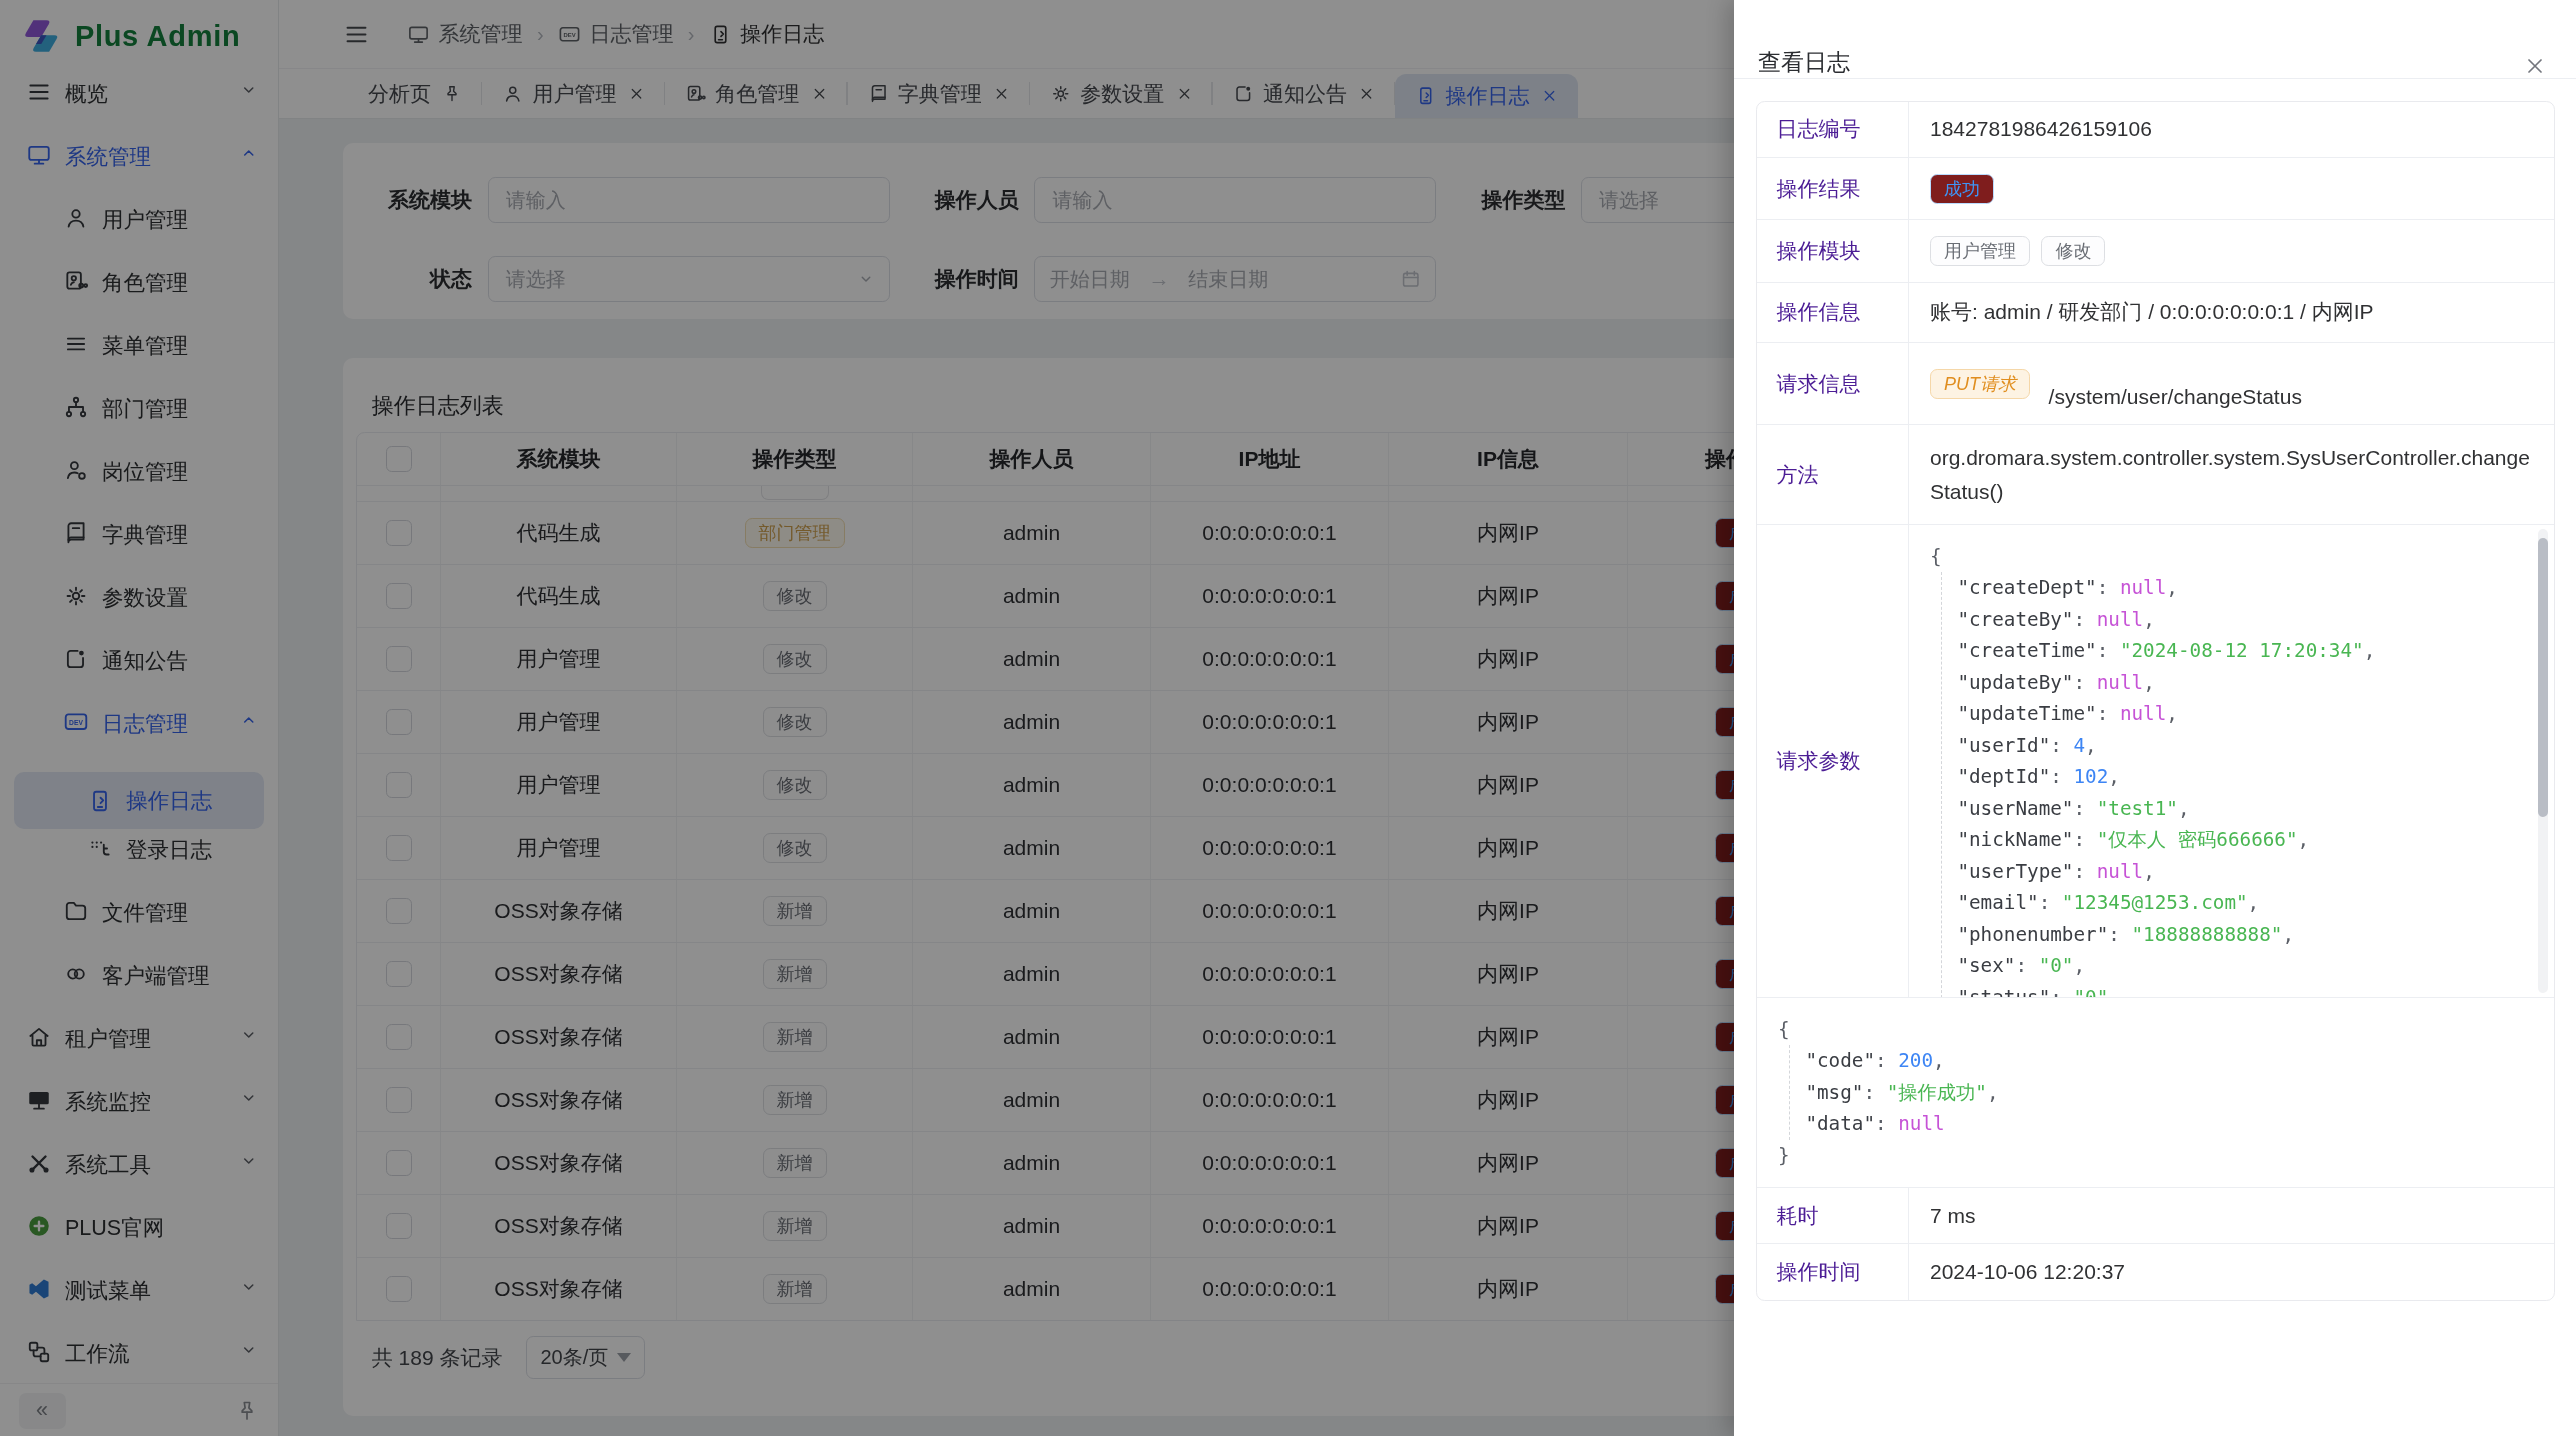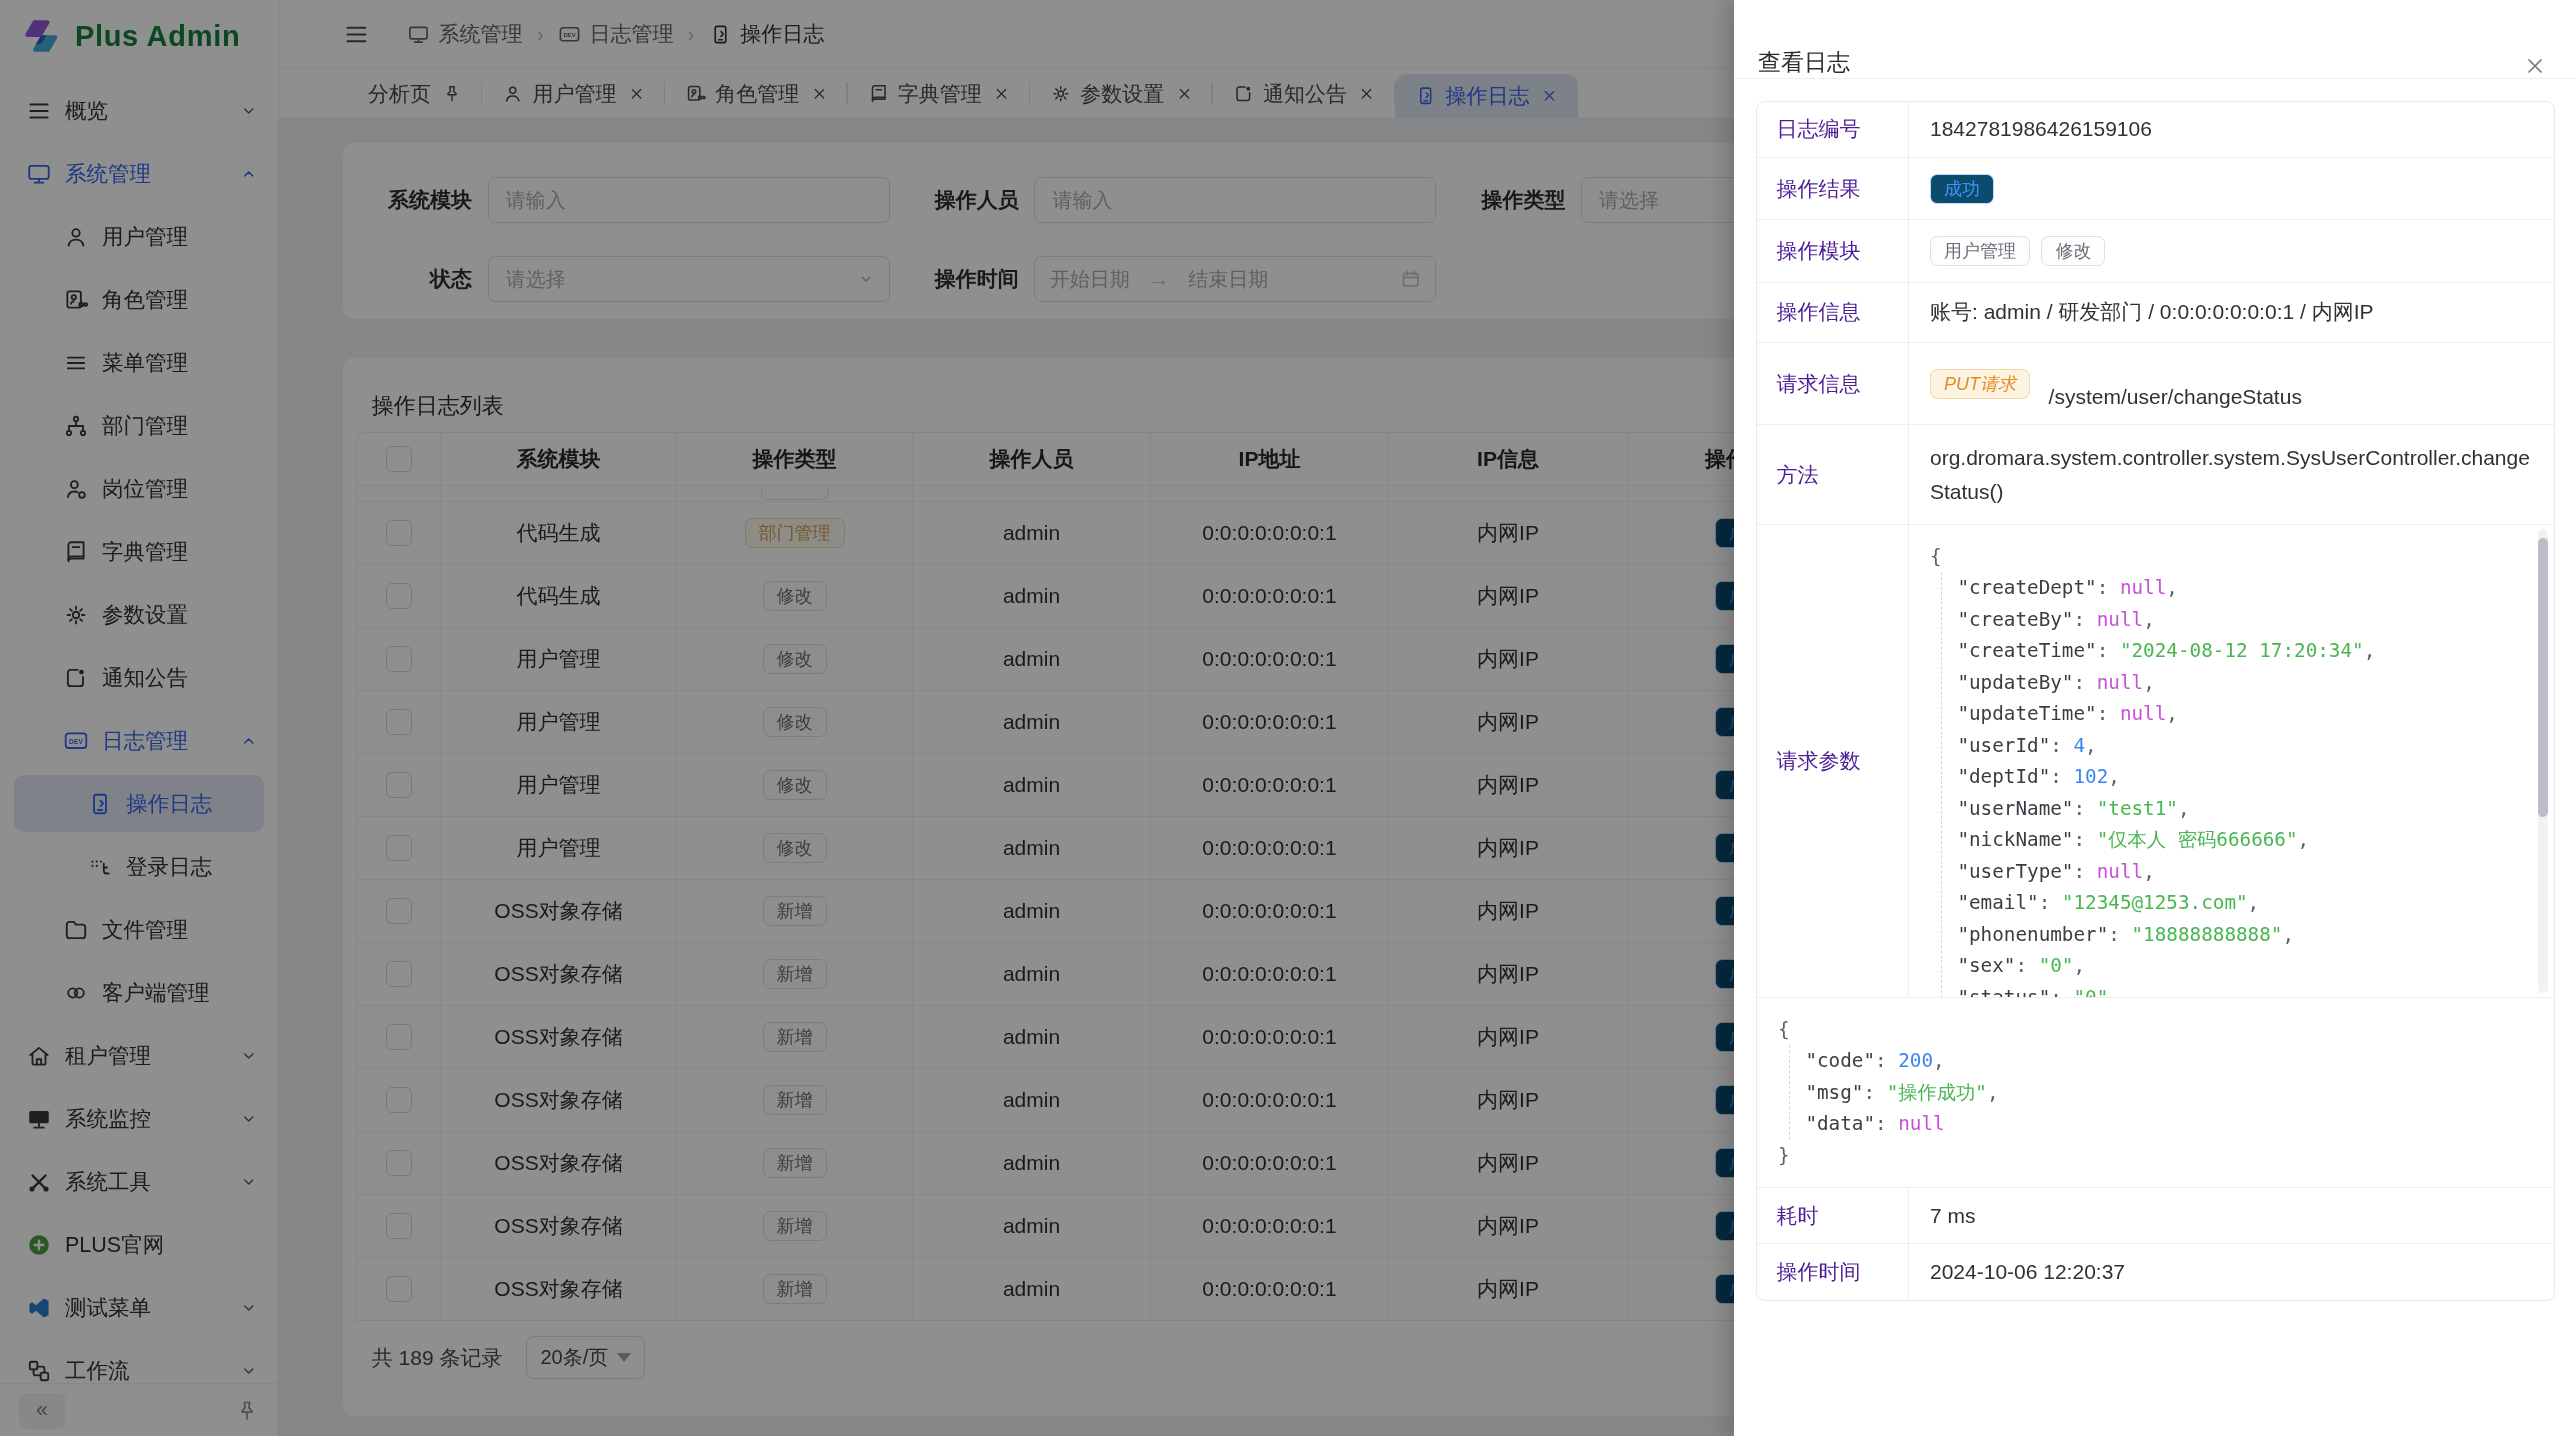--- a/index.html
+++ b/index.html
@@ -8,21 +8,21 @@
   svg.ic{display:block;}
   .ic-box{display:inline-flex;align-items:center;justify-content:center;flex:0 0 auto;}
 
   
   .sidebar{position:absolute;left:0;top:0;width:279px;height:1437px;background:#fff;
            border-right:1.4px solid #e7e9ec;box-sizing:border-box;z-index:1;}
   .logo-row{display:flex;align-items:center;height:72px;padding-left:21.5px;}
   .logo-mark{width:42px;height:42px;margin-right:11.4px;}
   .brand-name{font-size:29px;font-weight:800;color:#15803d;letter-spacing:0.7px;}
   .menu{position:absolute;top:79px;left:0;right:0;bottom:54px;overflow:hidden;}
-  .menu-item{position:relative;height:63px;display:flex;align-items:center;cursor:pointer;}
+  .menu-item{position:relative;height:63px;display:flex;cursor:pointer;}
   .menu-item .mi-icon{width:26px;height:26px;color:#35383d;}
   .menu-item .mi-label{margin-left:13px;font-size:21.5px;color:#2e3033;}
   .menu-item .mi-chev{position:absolute;right:18.6px;width:21.5px;height:21.5px;color:#5c5f66;}
   .menu-item.lv1{padding-left:26px;}
   .menu-item.lv2{padding-left:63px;}
   .menu-item.lv3{padding-left:87px;}
   .menu-item.hl .mi-icon,.menu-item.hl .mi-label,.menu-item.hl .mi-chev{color:#3664ec;}
   .menu-item.active{padding-left:0;}
   .menu-item.active .act-bg{display:flex;align-items:center;margin:0 14.3px;height:57px;width:100%;
       background:#e2e8f5;border-radius:10px;padding-left:73px;box-sizing:border-box;}
@@ -92,21 +92,21 @@
           border-right:1.4px solid #f0f2f5;box-sizing:border-box;overflow:hidden;}
   .t-cell:last-child{border-right:none;}
   .t-head .t-cell{font-weight:600;color:#26282c;height:52px;}
   .t-body .t-cell{height:62px;}
   .t-sliver .t-cell{height:15px;}
   .cb{width:24px;height:24px;border:1.4px solid #d4d7de;border-radius:5.7px;background:#fff;cursor:pointer;}
   .tag{display:inline-flex;align-items:center;justify-content:center;font-size:18px;border-radius:7.2px;
        padding:5px 13px;line-height:1;white-space:nowrap;}
   .tag-plain{border:1.4px solid #dddfe3;color:#6a6e75;background:#fdfdfe;}
   .tag-warn{border:1.4px solid #f0ddb0;color:#cfa14f;background:#fdf9ef;}
-  .tag-blue{border:1.4px solid #b9dcff;color:#3e95f7;background:#0c4a6e;}
+  .tag-blue{border:1.4px solid #b9dcff;color:#3e95f7;background:#7f1d1d;}
   .tag-orange{border:1.4px solid #f5d7a8;color:#e08e1f;background:#fdf3e3;font-style:italic;}
   .sliver-tag{width:66px;height:13px;border:1.4px solid #e2e3e6;border-top:none;
               border-radius:0 0 7.2px 7.2px;background:#fdfdfe;}
   .pager{display:flex;align-items:center;gap:24px;margin-top:15.7px;padding-left:15.7px;}
   .pager-total{font-size:21px;color:#43464b;}
   .page-size{width:119px;height:43px;border:1.4px solid #dcdfe6;border-radius:7.2px;display:flex;
              align-items:center;justify-content:space-between;padding:0 13px;box-sizing:border-box;cursor:pointer;}
   .page-size .txt{font-size:20px;color:#43464b;}
   .page-size .tri{width:0;height:0;border-left:7.2px solid transparent;border-right:7.2px solid transparent;
                   border-top:9.3px solid #9ca0a8;}

